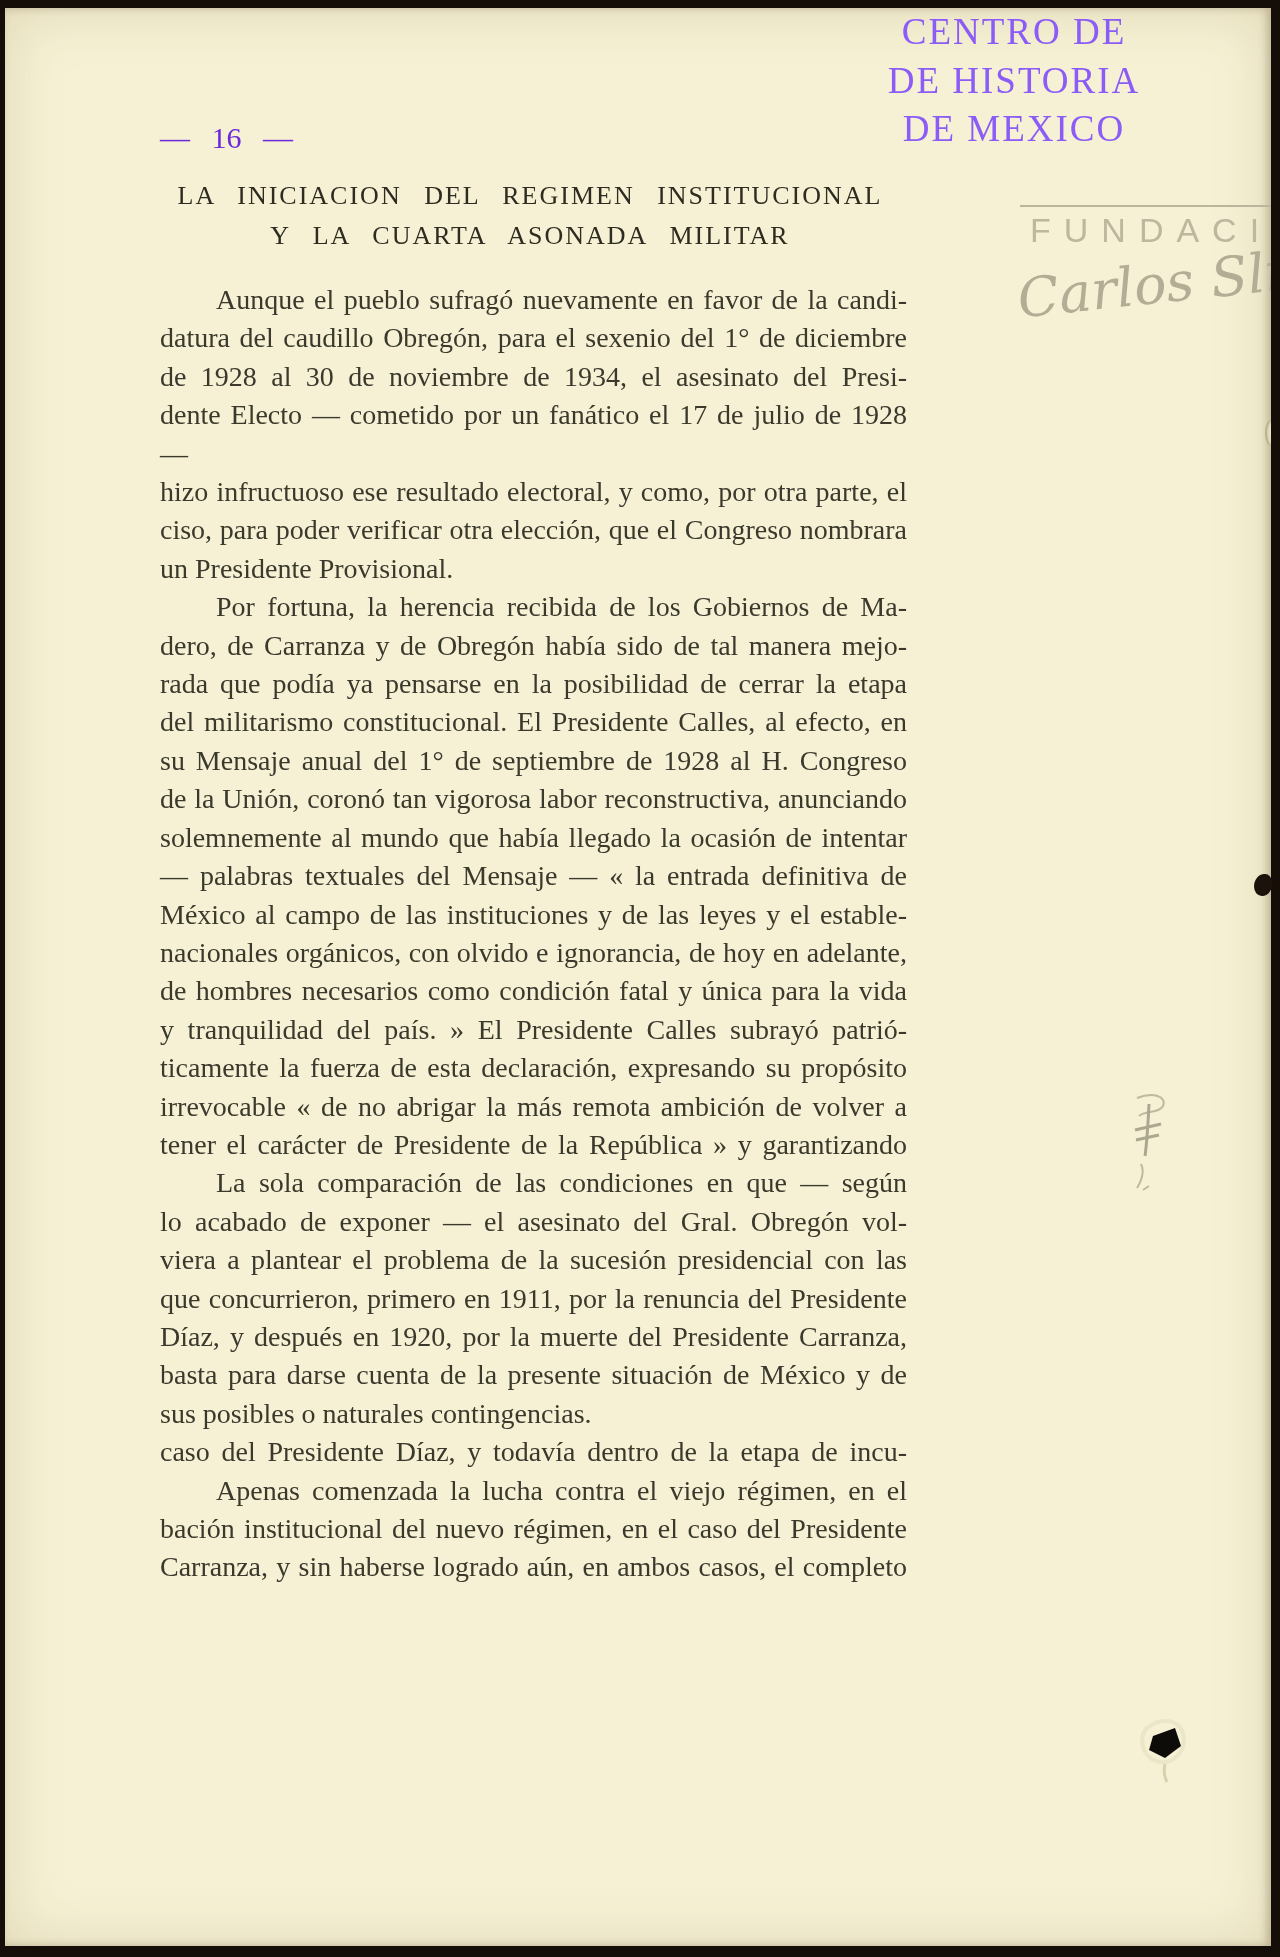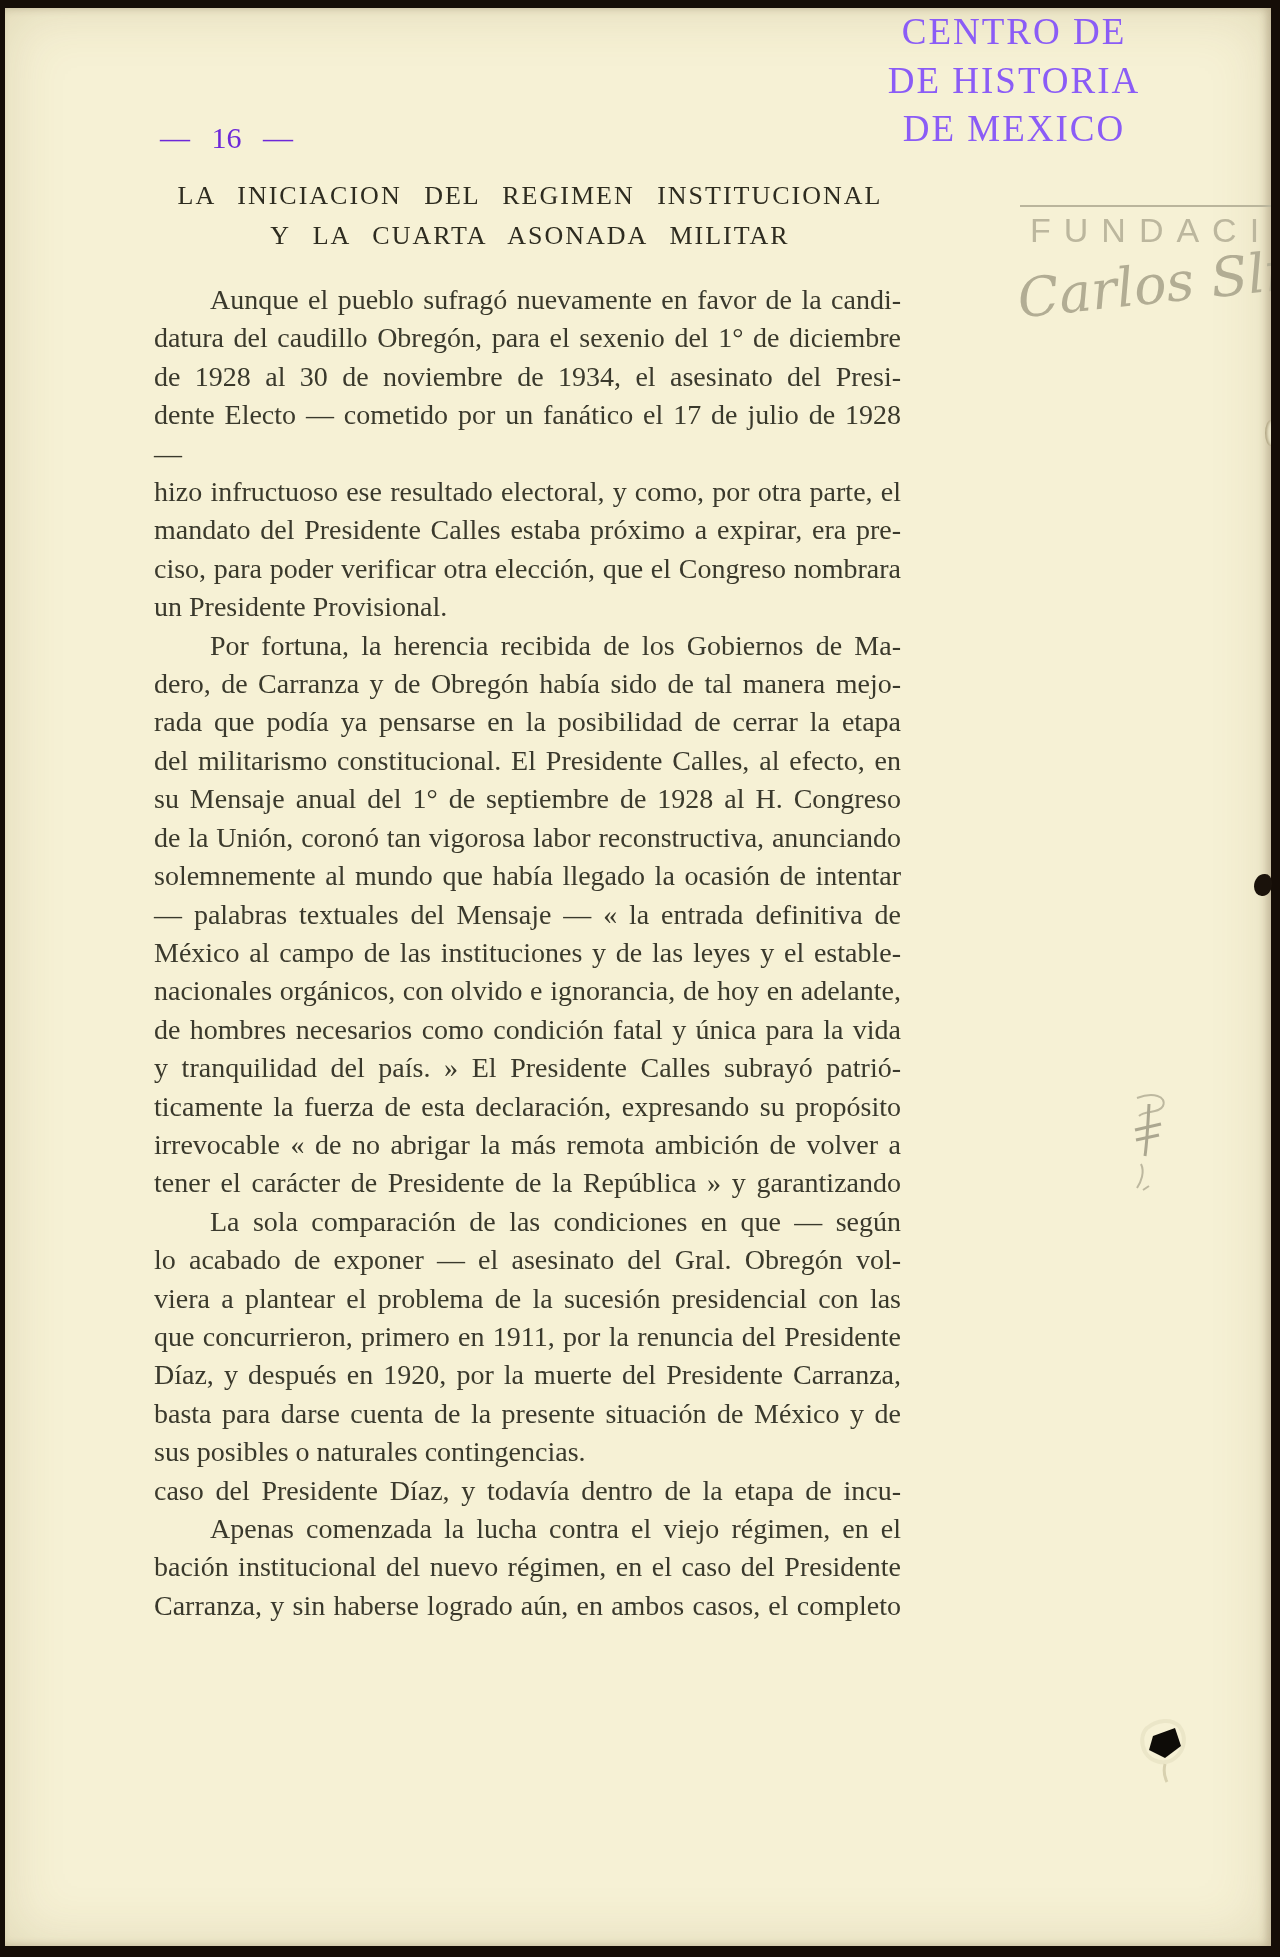--- a/index.html
+++ b/index.html
@@ -70,21 +70,21 @@
     text-align: center;
     font-size: 26px;
     font-weight: normal;
     color: #2e2c20;
     letter-spacing: 2px;
     word-spacing: 14px;
     line-height: 40px;
   }
   .content {
     position: absolute;
-    top: 273px; left: 149px; width: 747px;
+    top: 273px; left: 155px; width: 747px;
     font-size: 28px;
     line-height: 38.4px;
     color: #3a392c;
   }
   .line {
     text-align: justify;
     text-align-last: justify;
     white-space: normal;
   }
   .line.first { padding-left: 56px; }
@@ -135,21 +135,20 @@
       <div>LA  INICIACION  DEL  REGIMEN  INSTITUCIONAL</div>
       <div>Y  LA  CUARTA  ASONADA  MILITAR</div>
     </h1>
     <div class="content">
         <div class="paragraph">
           <div class="line first">Aunque el pueblo sufragó nuevamente en favor de la candi-</div>
           <div class="line">datura del caudillo Obregón, para el sexenio del 1° de diciembre</div>
           <div class="line">de 1928 al 30 de noviembre de 1934, el asesinato del Presi-</div>
           <div class="line">dente Electo — cometido por un fanático el 17 de julio de 1928 —</div>
           <div class="line">hizo infructuoso ese resultado electoral, y como, por otra parte, el</div>
-          <div class="line">mandato del Presidente Calles estaba próximo a expirar, era pre-</div>
           <div class="line">ciso, para poder verificar otra elección, que el Congreso nombrara</div>
           <div class="line last">un Presidente Provisional.</div>
         </div>
         <div class="paragraph">
           <div class="line first">Por fortuna, la herencia recibida de los Gobiernos de Ma-</div>
           <div class="line">dero, de Carranza y de Obregón había sido de tal manera mejo-</div>
           <div class="line">rada que podía ya pensarse en la posibilidad de cerrar la etapa</div>
           <div class="line">del militarismo constitucional. El Presidente Calles, al efecto, en</div>
           <div class="line">su Mensaje anual del 1° de septiembre de 1928 al H. Congreso</div>
           <div class="line">de la Unión, coronó tan vigorosa labor reconstructiva, anunciando</div>

